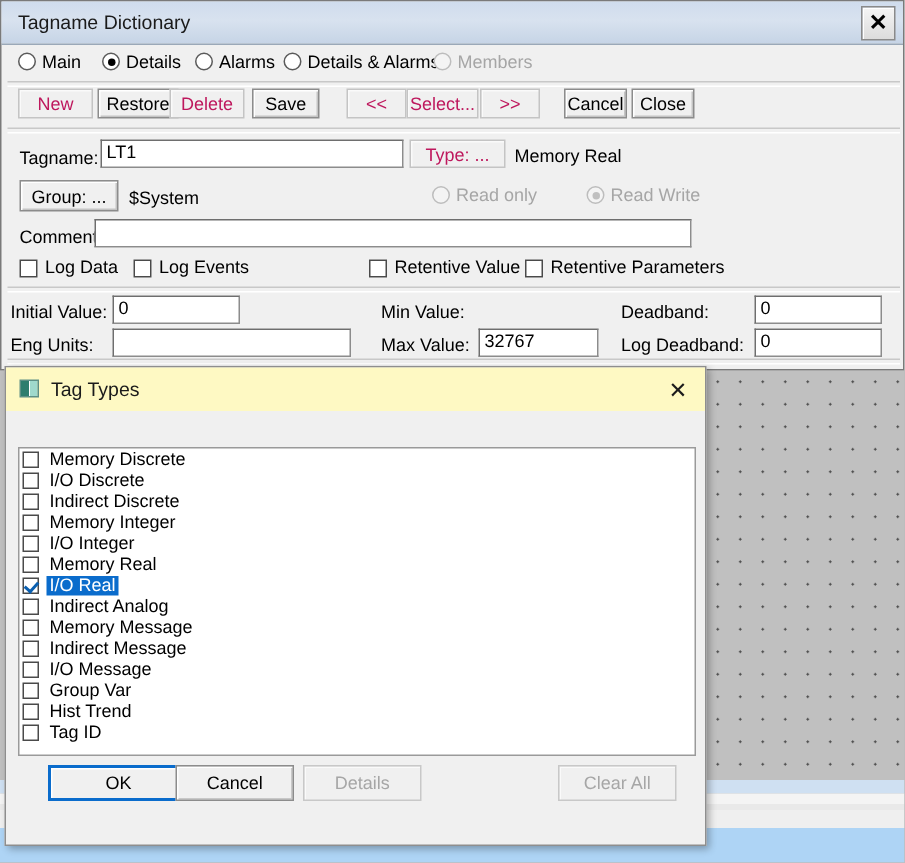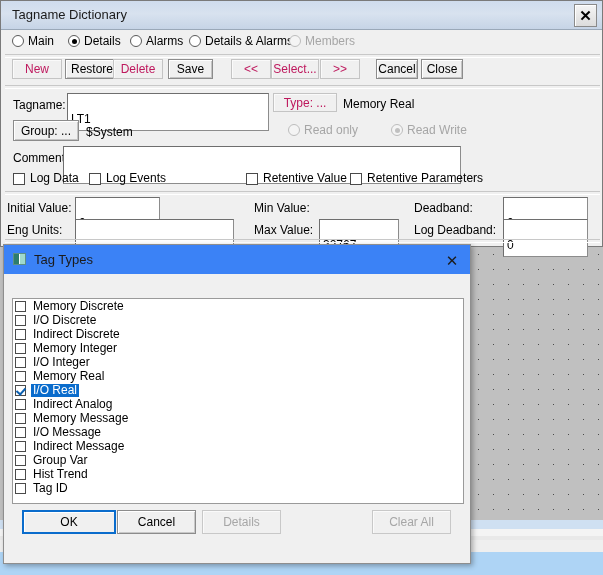--- a/index.html
+++ b/index.html
@@ -65,35 +65,35 @@
   .btn.dis{color:#be185d;border-color:#c4c4c4;box-shadow:inset 1px 1px 0 #fafafa;}
 
   #sep2{position:absolute;left:4px;top:84px;width:595px;height:2px;border-top:1px solid #c8c8c8;border-bottom:1px solid #fff;}
 
   
   .lbl{position:absolute;font-size:12px;color:#000000;white-space:nowrap;}
   .tbox{
     position:absolute;height:19px;box-sizing:border-box;background:#fff;
     border:1px solid #8c8c8c;border-top-color:#6e6e6e;border-left-color:#6e6e6e;
     font-family:"Liberation Sans",sans-serif;font-size:12px;color:#000;
-    padding:18px 3px;line-height:15px;cursor:text;
+    padding:0 3px;line-height:15px;cursor:text;
   }
   .chk{position:absolute;display:flex;align-items:flex-end;gap:5px;cursor:pointer;}
   .cbox{width:12px;height:12px;box-sizing:border-box;background:#fff;border:1px solid #4a4a4a;flex:0 0 auto;position:relative;}
 
   #sep3{position:absolute;left:4px;top:190px;width:595px;height:2px;border-top:1px solid #c8c8c8;border-bottom:1px solid #fff;}
   #sep4{position:absolute;left:4px;top:238px;width:595px;height:2px;border-top:1px solid #c8c8c8;border-bottom:1px solid #fff;}
 
   
   #ttwin{
     position:absolute;left:3px;top:244px;width:468px;height:320px;
     background:#f0f0f0;border:1px solid #8e8e8e;box-sizing:border-box;
     box-shadow:2px 2px 5px rgba(0,0,0,0.30);
   }
-  #ttwin-title{height:29px;background:#3b82f6;position:relative;}
+  #ttwin-title{height:29px;background:#fef9c3;position:relative;}
   #tt-icon{
     position:absolute;left:9px;top:8px;width:13px;height:12px;
     background:linear-gradient(to right,#2e7d6e 0 46%,#ffffff 46% 56%,#9fd9cc 56% 100%);
     border:1px solid #5d8f85;box-sizing:border-box;
   }
   #ttwin-title .tt{position:absolute;left:30px;top:7px;font-size:13px;color:#1b1b1b;}
   #ttwin-close{
     position:absolute;right:9px;top:6px;width:18px;height:18px;
     display:flex;align-items:center;justify-content:center;
     font-size:15px;color:#1b1b1b;cursor:pointer;line-height:1;
@@ -274,40 +274,40 @@
         <div class="titem">
           <span class="cb"></span>
           <span class="tx">Indirect Analog</span>
         </div>
         <div class="titem">
           <span class="cb"></span>
           <span class="tx">Memory Message</span>
         </div>
         <div class="titem">
           <span class="cb"></span>
+          <span class="tx">Indirect Message</span>
+        </div>
+        <div class="titem">
+          <span class="cb"></span>
           <span class="tx">I/O Message</span>
         </div>
         <div class="titem">
           <span class="cb"></span>
-          <span class="tx">Indirect Message</span>
-        </div>
-        <div class="titem">
-          <span class="cb"></span>
           <span class="tx">Group Var</span>
         </div>
         <div class="titem">
           <span class="cb"></span>
           <span class="tx">Hist Trend</span>
         </div>
         <div class="titem">
           <span class="cb"></span>
           <span class="tx">Tag ID</span>
         </div>
       </div>
   </div>
 
   <div id="tt-buttons">
-    <button class="dbtn focus" style="left:18px;width:94px;">OK</button>
+    <button class="dbtn focus" style="left:28px;width:94px;">OK</button>
     <button class="dbtn" style="left:113px;width:79px;">Cancel</button>
     <button class="dbtn dis" style="left:198px;width:79px;">Details</button>
     <button class="dbtn dis" style="left:368px;width:79px;">Clear All</button>
   </div>
 </div>
 
 </body></html>

